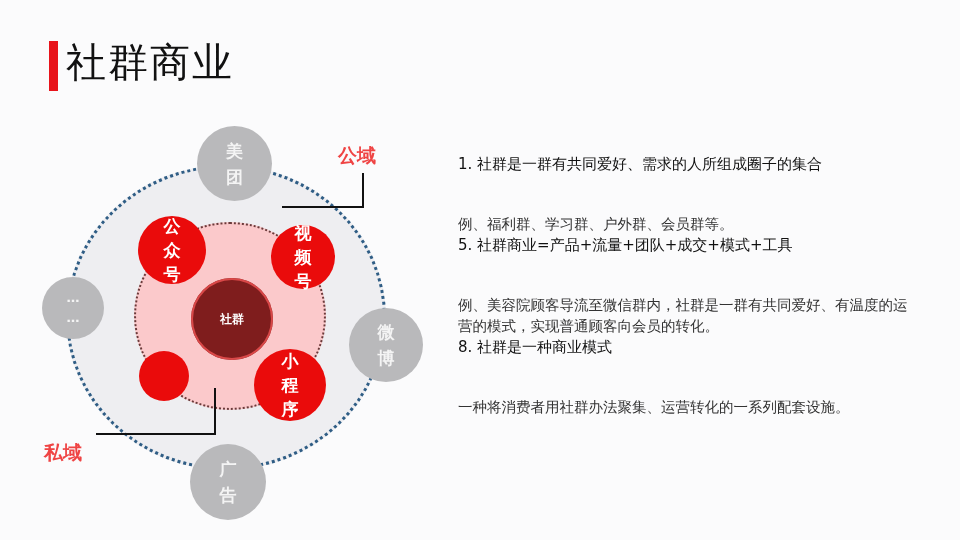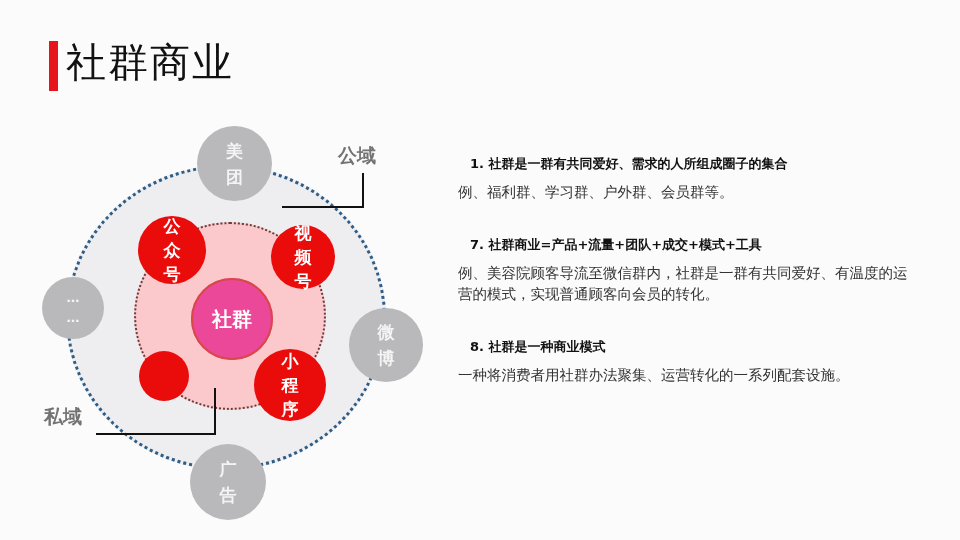--- a/index.html
+++ b/index.html
@@ -8,26 +8,26 @@
   .title-bar { position:absolute; left:49px; top:41px; width:9px; height:50px; background:#e8141b; }
   .title { position:absolute; left:66px; top:34px; font-size:40px; line-height:56px; color:#111; letter-spacing:2px; }
   .circle { position:absolute; border-radius:50%; display:flex; align-items:center; justify-content:center;
             text-align:center; font-weight:bold; color:#fff; box-sizing:border-box; }
   .outer { left:66px; top:165px; width:320px; height:305px; background:#eeeef1;
            border:3px dotted #2f5d85; }
   .inner { left:134px; top:222px; width:192px; height:188px; background:#fbc9cb;
            border:2px dotted #6b3a3a; }
   .gray { background:#b9b9bb; font-size:17px; line-height:26px; font-weight:bold; color:#f4f4f4; }
   .red { background:#ea0b0b; font-size:17px; line-height:24px; }
-  .core { background:#ec4899; font-size:20px; box-shadow:0 0 0 2px #d94848 inset; }
+  .core { background:#7f1d1d; font-size:12px; box-shadow:0 0 0 2px #d94848 inset; }
   .vtext { writing-mode:horizontal-tb; white-space:pre-line; }
-  .label { position:absolute; font-size:19px; font-weight:bold; color:#737373; }
+  .label { position:absolute; font-size:19px; font-weight:bold; color:#ef4444; }
   .line { position:absolute; background:#111; }
-  .sec-title { position:absolute; left:470px; font-size:13px; font-weight:bold; color:#111; white-space:nowrap; }
-  .sec-body { position:absolute; left:458px; font-size:14.5px; color:#333; line-height:21px; width:460px; }
+  .sec-title { position:absolute; left:458px; font-size:15px; font-weight:normal; color:#111; white-space:nowrap; }
+  .sec-body { position:absolute; left:458px; font-size:14.5px; color:#333; line-height:21px; width:460px;margin-top:32px; }
 </style>
 </head>
 <body>
 
 <div class="title-bar"></div>
 <div class="title">社群商业</div>
 
 <div>
   <div class="circle outer"></div>
   <div class="circle inner"></div>
@@ -51,25 +51,25 @@
 程
 序</div>
   <div class="circle red" style="left:139px;top:351px;width:50px;height:50px;"></div>
 
   <div class="circle core" style="left:191px;top:278px;width:82px;height:82px;">社群</div>
 
   <div class="label" style="left:338px;top:143px;">公域</div>
   <div class="line" style="left:362px;top:173px;width:2px;height:35px;"></div>
   <div class="line" style="left:282px;top:206px;width:82px;height:2px;"></div>
 
-  <div class="label" style="left:44px;top:404px;">私域</div>
+  <div class="label" style="left:44px;top:440px;">私域</div>
   <div class="line" style="left:96px;top:433px;width:120px;height:2px;"></div>
   <div class="line" style="left:214px;top:388px;width:2px;height:47px;"></div>
 </div>
 
 <div class="sec-title" style="top:155px;">1. 社群是一群有共同爱好、需求的人所组成圈子的集合</div>
 <div class="sec-body" style="top:182px;">例、福利群、学习群、户外群、会员群等。</div>
 
-<div class="sec-title" style="top:236px;">7. 社群商业=产品+流量+团队+成交+模式+工具</div>
+<div class="sec-title" style="top:236px;">5. 社群商业=产品+流量+团队+成交+模式+工具</div>
 <div class="sec-body" style="top:263px;width:450px;">例、美容院顾客导流至微信群内，社群是一群有共同爱好、有温度的运营的模式，实现普通顾客向会员的转化。</div>
 
 <div class="sec-title" style="top:338px;">8. 社群是一种商业模式</div>
 <div class="sec-body" style="top:365px;">一种将消费者用社群办法聚集、运营转化的一系列配套设施。</div>
 
 </body></html>

